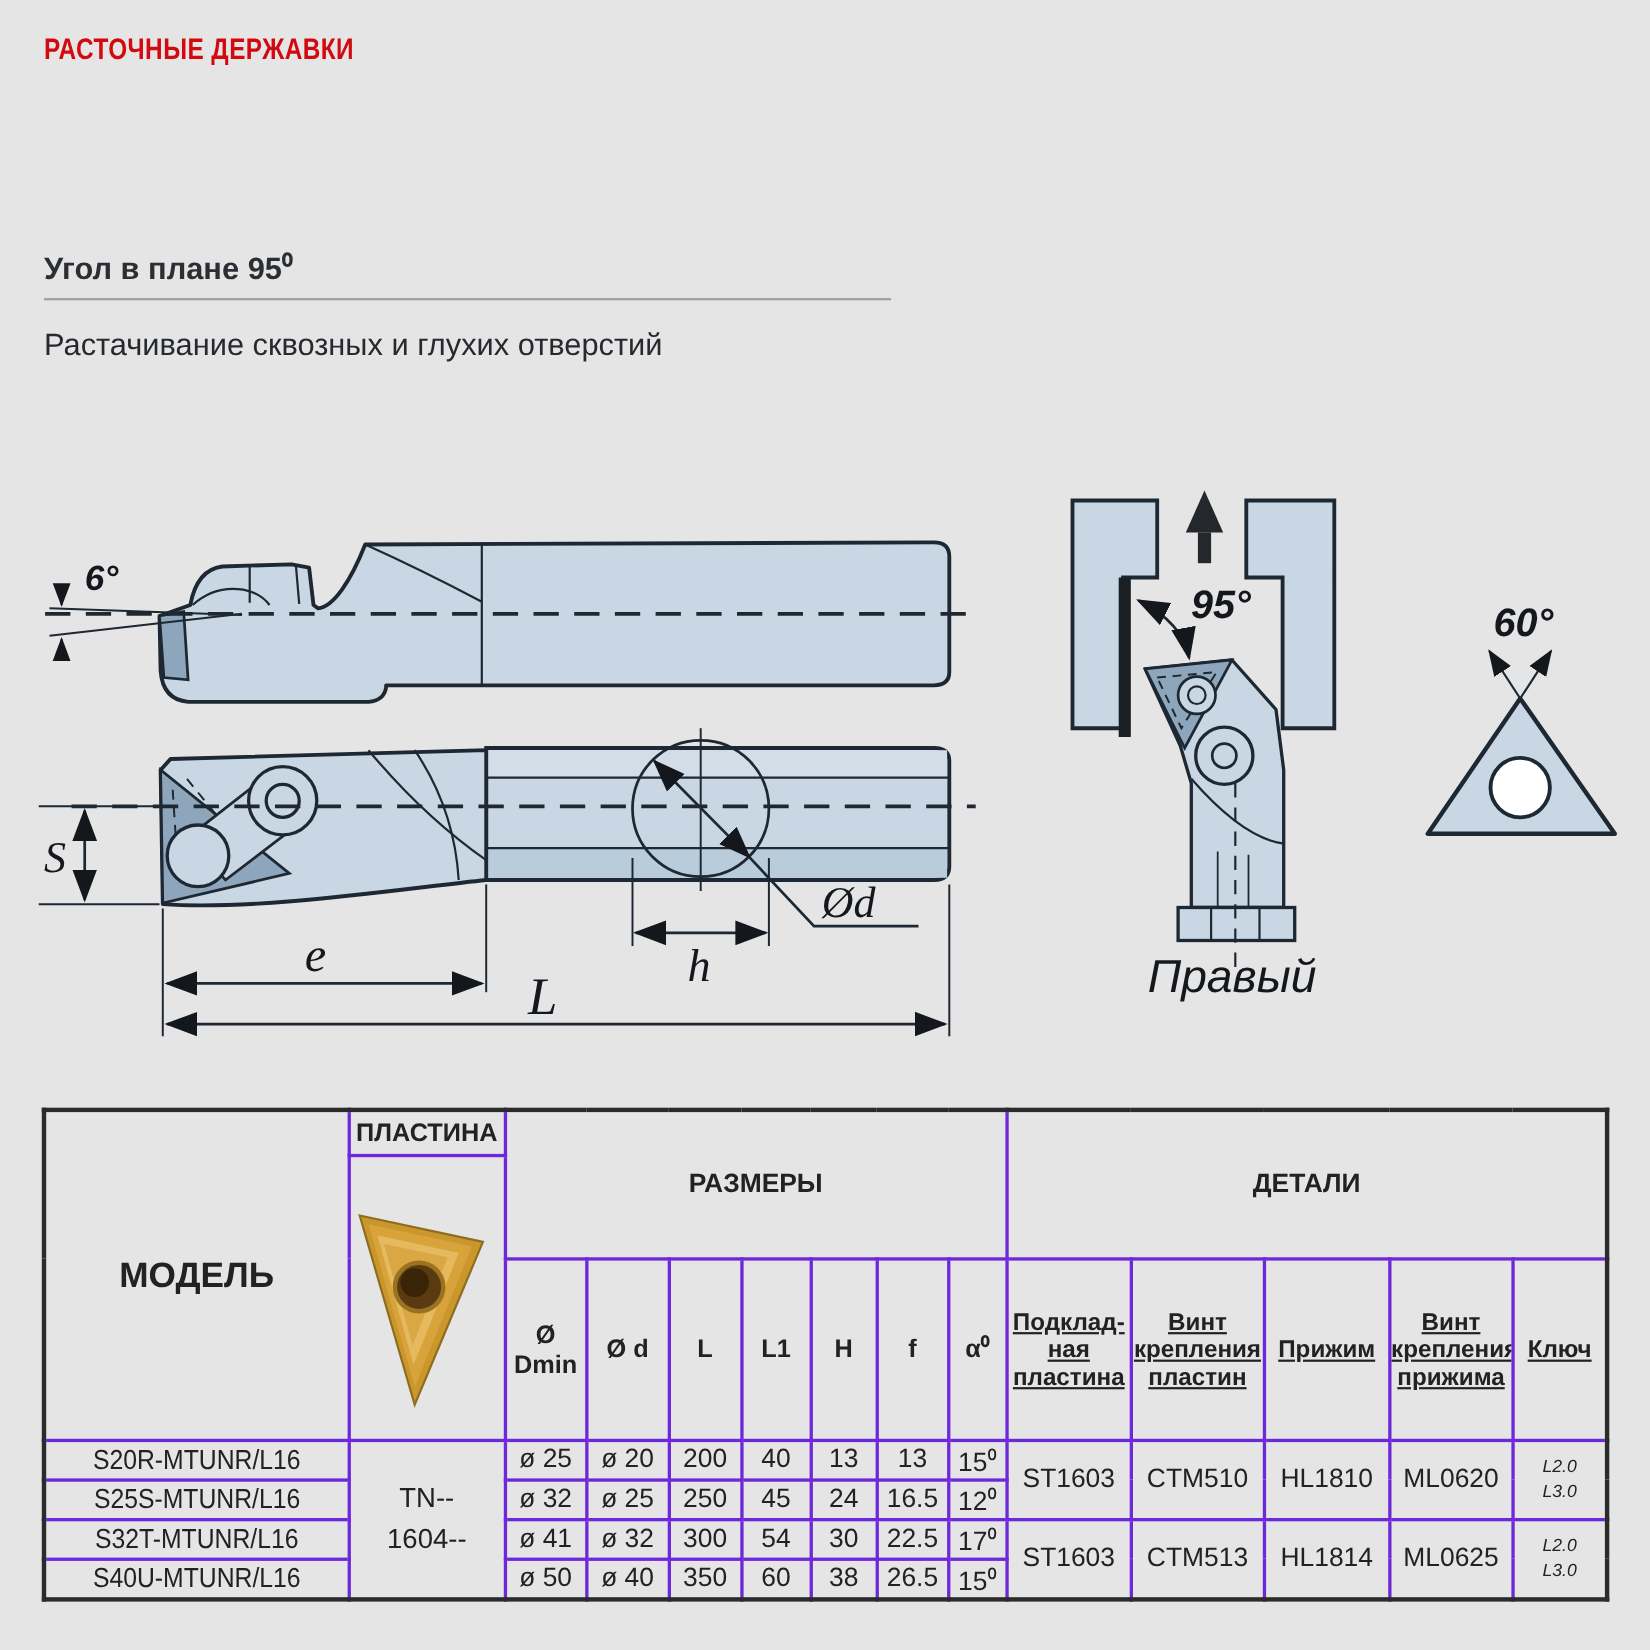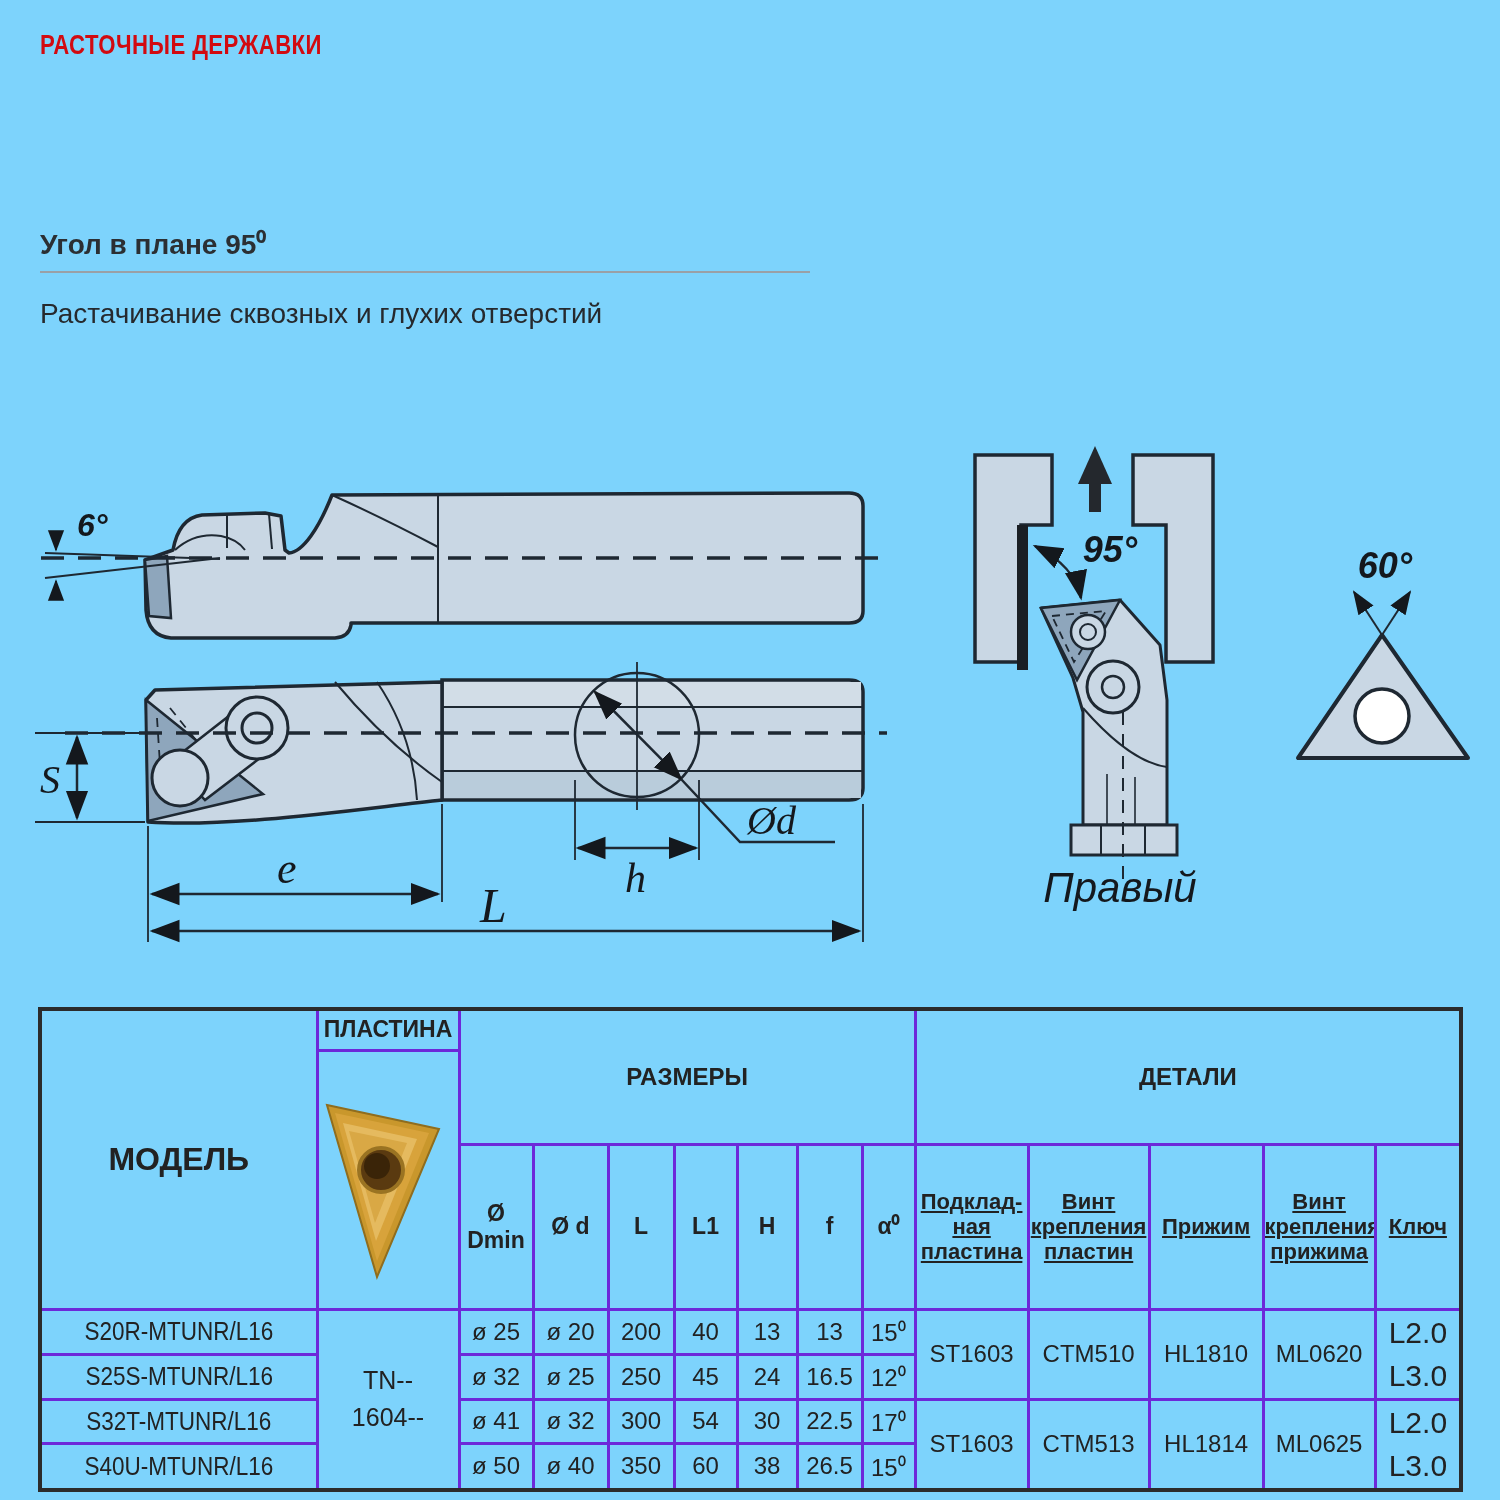--- a/index.html
+++ b/index.html
@@ -1,16 +1,16 @@
 <!DOCTYPE html>
 <html><head>
 <meta charset="utf-8">
 <style>
   html,body{margin:0;padding:0;background:#fff;}
-  .canvas{position:relative;width:1500px;height:1500px;background:#7dd3fc;overflow:hidden;
+  .canvas{position:relative;width:1500px;height:1500px;background:#e5e5e5;overflow:hidden;
           font-family:"Liberation Sans", sans-serif;color:#26292d;}
   .abs{position:absolute;}
   .cond{display:inline-block;transform:scaleX(.82);transform-origin:0 50%;}
   .eyebrow{left:40px;top:30px;font-size:27px;font-weight:bold;color:#d20a10;letter-spacing:.5px;white-space:nowrap;}
   .title{left:36px;top:68px;font-size:112px;font-weight:bold;color:#3c4147;line-height:1.2;letter-spacing:-1px;white-space:nowrap;}
   .subtitle{left:40px;top:224px;font-size:28px;font-weight:600;color:#2b2f33;}
   .rule{left:40px;top:271px;width:770px;height:2px;background:#9aa0a6;}
   .desc{left:40px;top:298px;font-size:28px;font-weight:500;color:#26292d;}
 
   
@@ -31,21 +31,21 @@
   .pre{white-space:pre-line;}
   td.group{font-size:24px;font-weight:bold;}
   td.model-h{font-size:32px;font-weight:bold;}
   td.plastina-h{font-size:23px;font-weight:bold;}
   td.szh{font-size:23px;font-weight:bold;line-height:1.15;}
   td.dth{font-size:22px;font-weight:bold;line-height:1.15;vertical-align:top;padding-top:10px;text-decoration:underline;}
   td.data{font-size:24px;}
   td.model{font-size:25px;margin-top:32px;}
   td.model span{display:inline-block;transform:scaleX(.9);transform-origin:center;white-space:nowrap;}
   td.tn{font-size:25px;line-height:1.5;}
-  td.key{font-size:30px;line-height:1.45;}
+  td.key{font-size:16px;line-height:1.45;font-style:italic;}
   td.photo-cell{vertical-align:middle;}
 </style>
 </head>
 <body>
 
 <div class="canvas">
 
   <div class="abs eyebrow"><span class="cond">РАСТОЧНЫЕ ДЕРЖАВКИ</span></div>
   <div class="abs subtitle">Угол в плане 95⁰</div>
   <div class="abs rule"></div>

